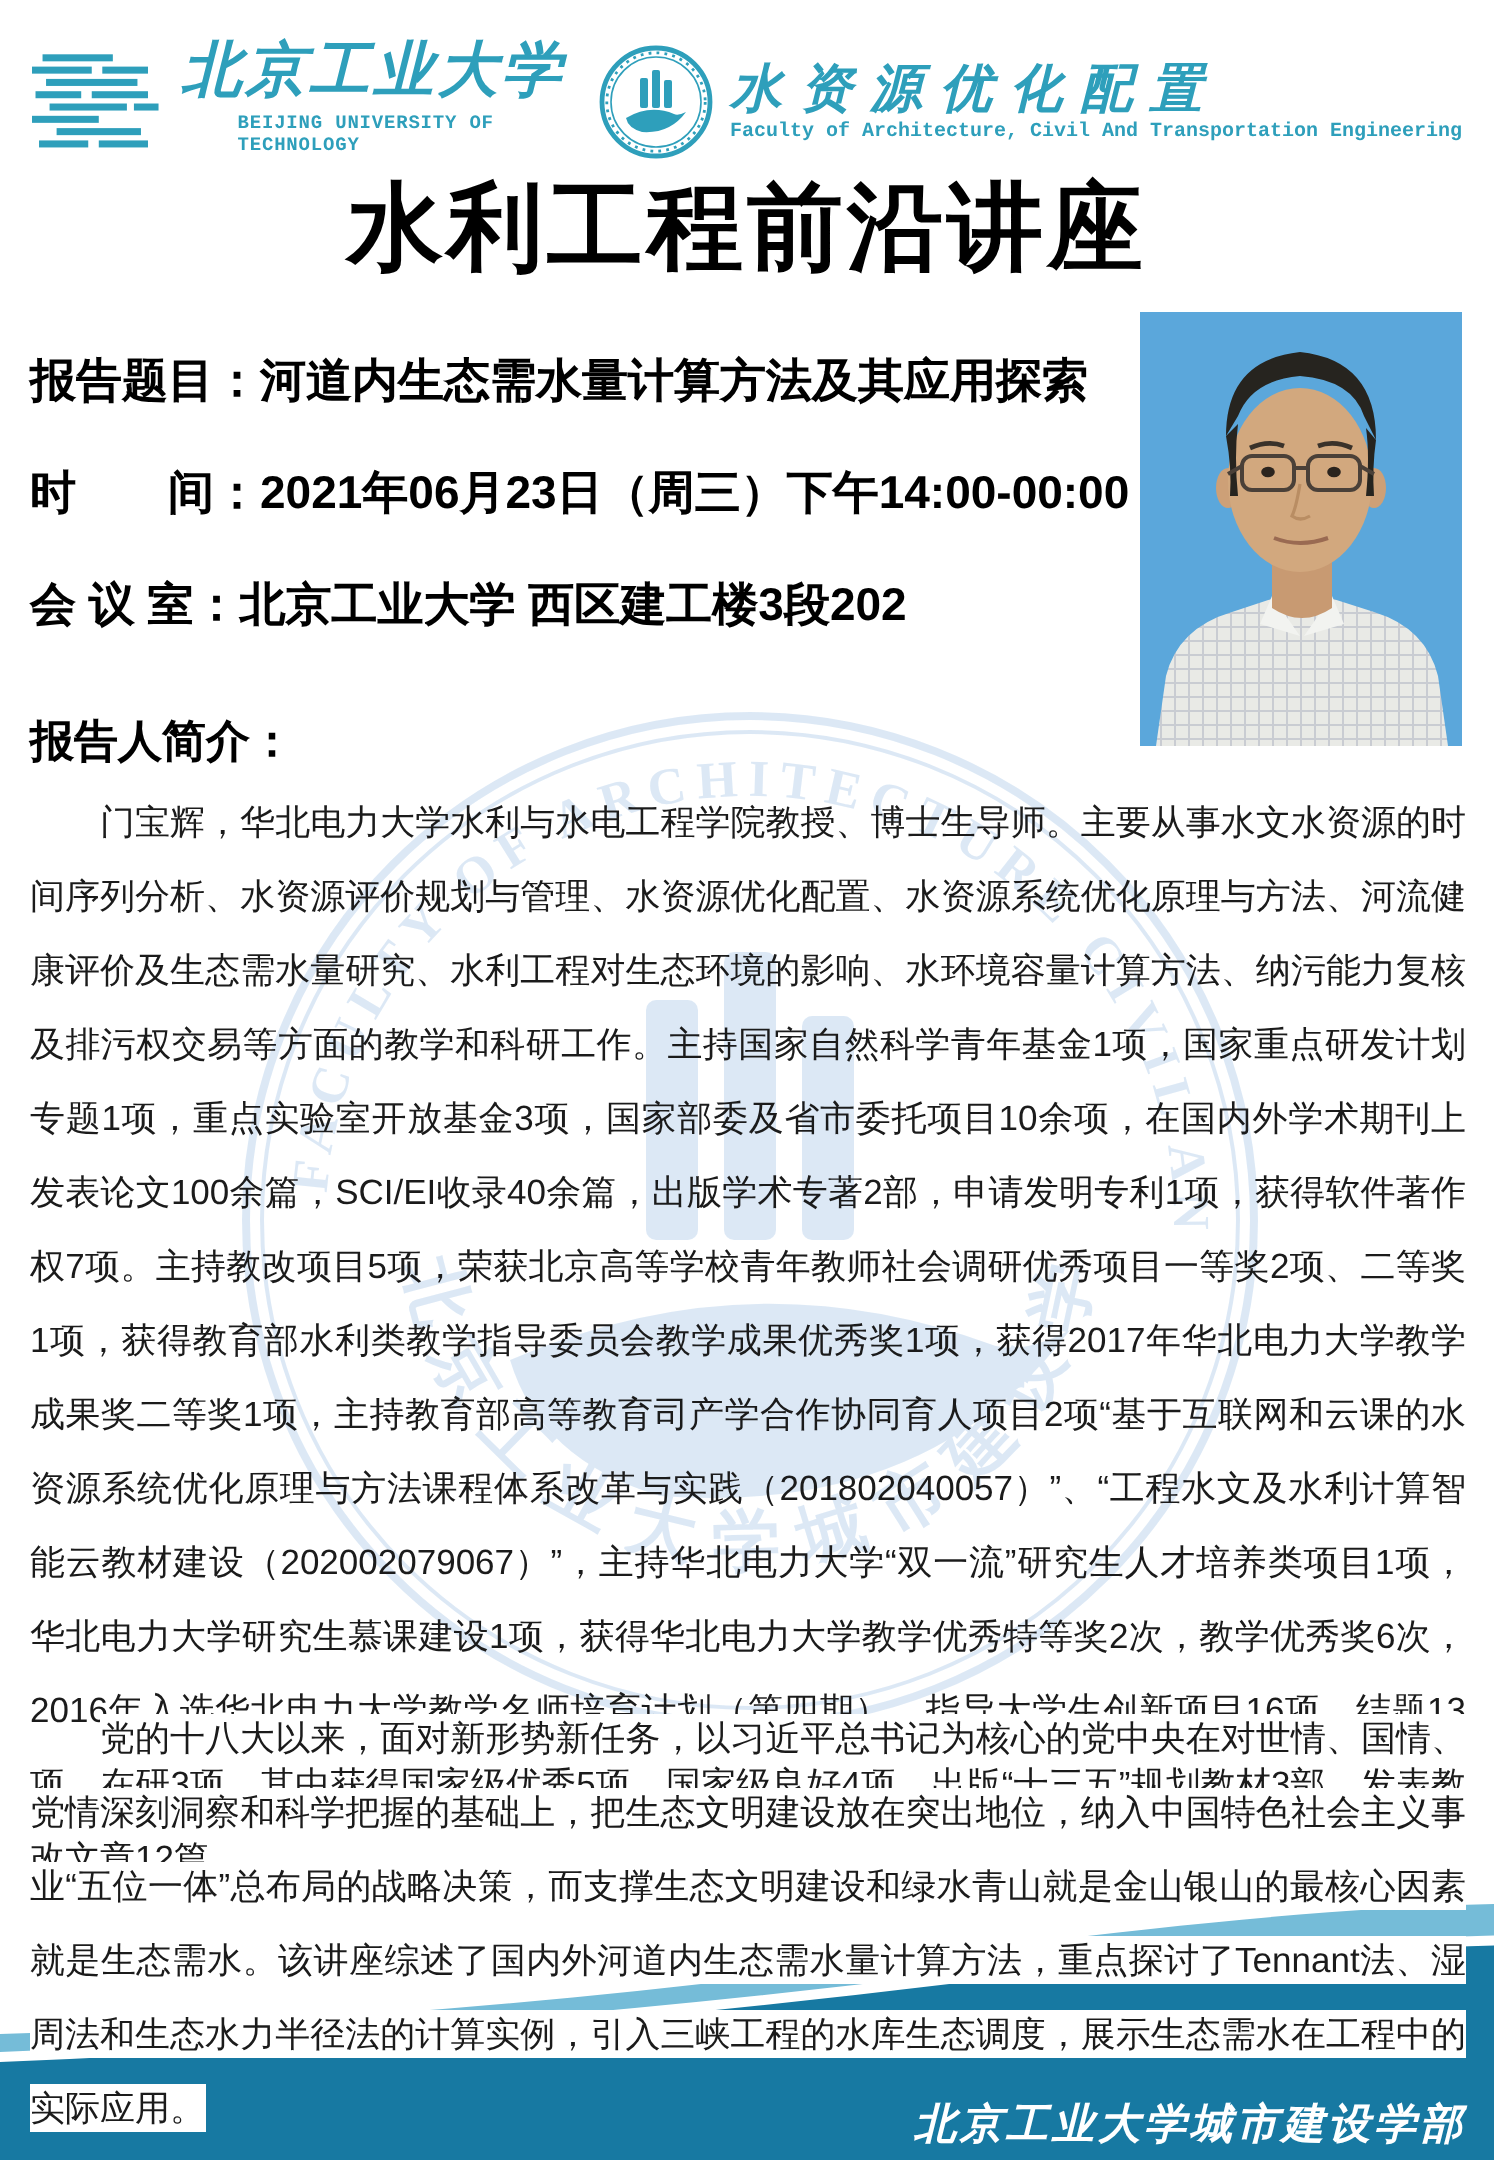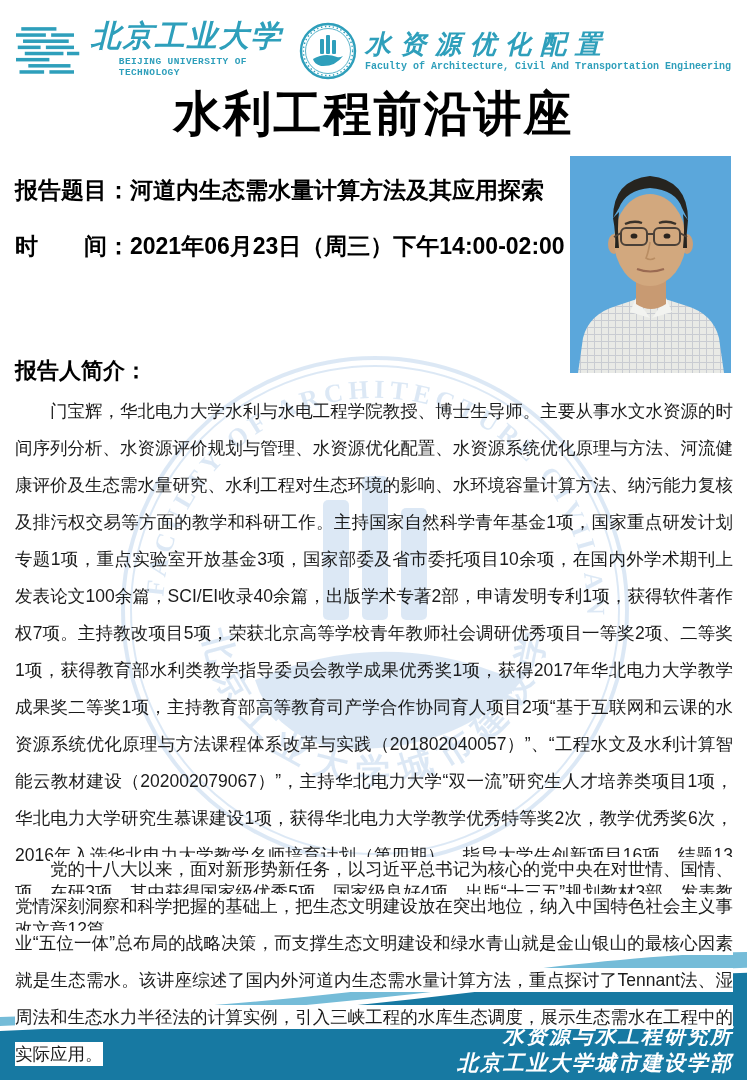--- a/index.html
+++ b/index.html
@@ -93,21 +93,24 @@
     </div>
   </div>
 
   <div class="title">水利工程前沿讲座</div>
 
   <div class="info">
     <div class="info-line">
       <span class="lbl">报告题目：</span><span>河道内生态需水量计算方法及其应用探索</span>
     </div>
     <div class="info-line">
-      <span class="lbl">时　　间：</span><span>2021年06月23日（周三）下午14:00-02:00</span>
+      <span class="lbl">时　　间：</span><span>2021年06月23日（周三）下午14:00-00:00</span>
+    </div>
+    <div class="info-line">
+      <span class="lbl">会 议 室：</span><span>北京工业大学 西区建工楼3段202</span>
     </div>
   </div>
 
   <div class="photo">
     <svg width="161" height="217" viewBox="0 0 161 217" aria-hidden="true">
       <defs>
         <pattern id="plaid" width="7" height="7" patternUnits="userSpaceOnUse">
           <rect width="7" height="7" fill="#e9eae6"></rect>
           <path d="M0,3.5 H7 M3.5,0 V7" stroke="#c9ccd2" stroke-width="1"></path>
         </pattern>
@@ -176,17 +179,16 @@
   <div class="section-abs">
     <p class="para"><span class="hl">党的十八大以来，面对新形势新任务，以习近平总书记为核心的党中央在对世情、国情、党情深刻洞察和科学把握的基础上，把生态文明建设放在突出地位，纳入中国特色社会主义事业“五位一体”总布局的战略决策，而支撑生态文明建设和绿水青山就是金山银山的最核心因素就是生态需水。该讲座综述了国内外河道内生态需水量计算方法，重点探讨了Tennant法、湿周法和生态水力半径法的计算实例，引入三峡工程的水库生态调度，展示生态需水在工程中的实际应用。</span></p>
   </div>
 
   <svg class="waves" viewBox="0 0 747 135" preserveAspectRatio="none" aria-hidden="true">
     <path d="M747,7 C 660,9 560,20 440,36 C 300,55 140,68 0,72 L0,140 L747,140 Z" fill="#75BCD8"></path>
     <path d="M-12,84 C 150,78 330,62 470,45 C 580,32 670,27 760,25 L760,145 L-12,145 Z" fill="#1779A2" stroke="#ffffff" stroke-width="5"></path>
   </svg>
 
   <div class="footer">
-    <div>水资源与水工程研究所</div>
     <div>北京工业大学城市建设学部</div>
   </div>
 
 </div>
 
 </body></html>

